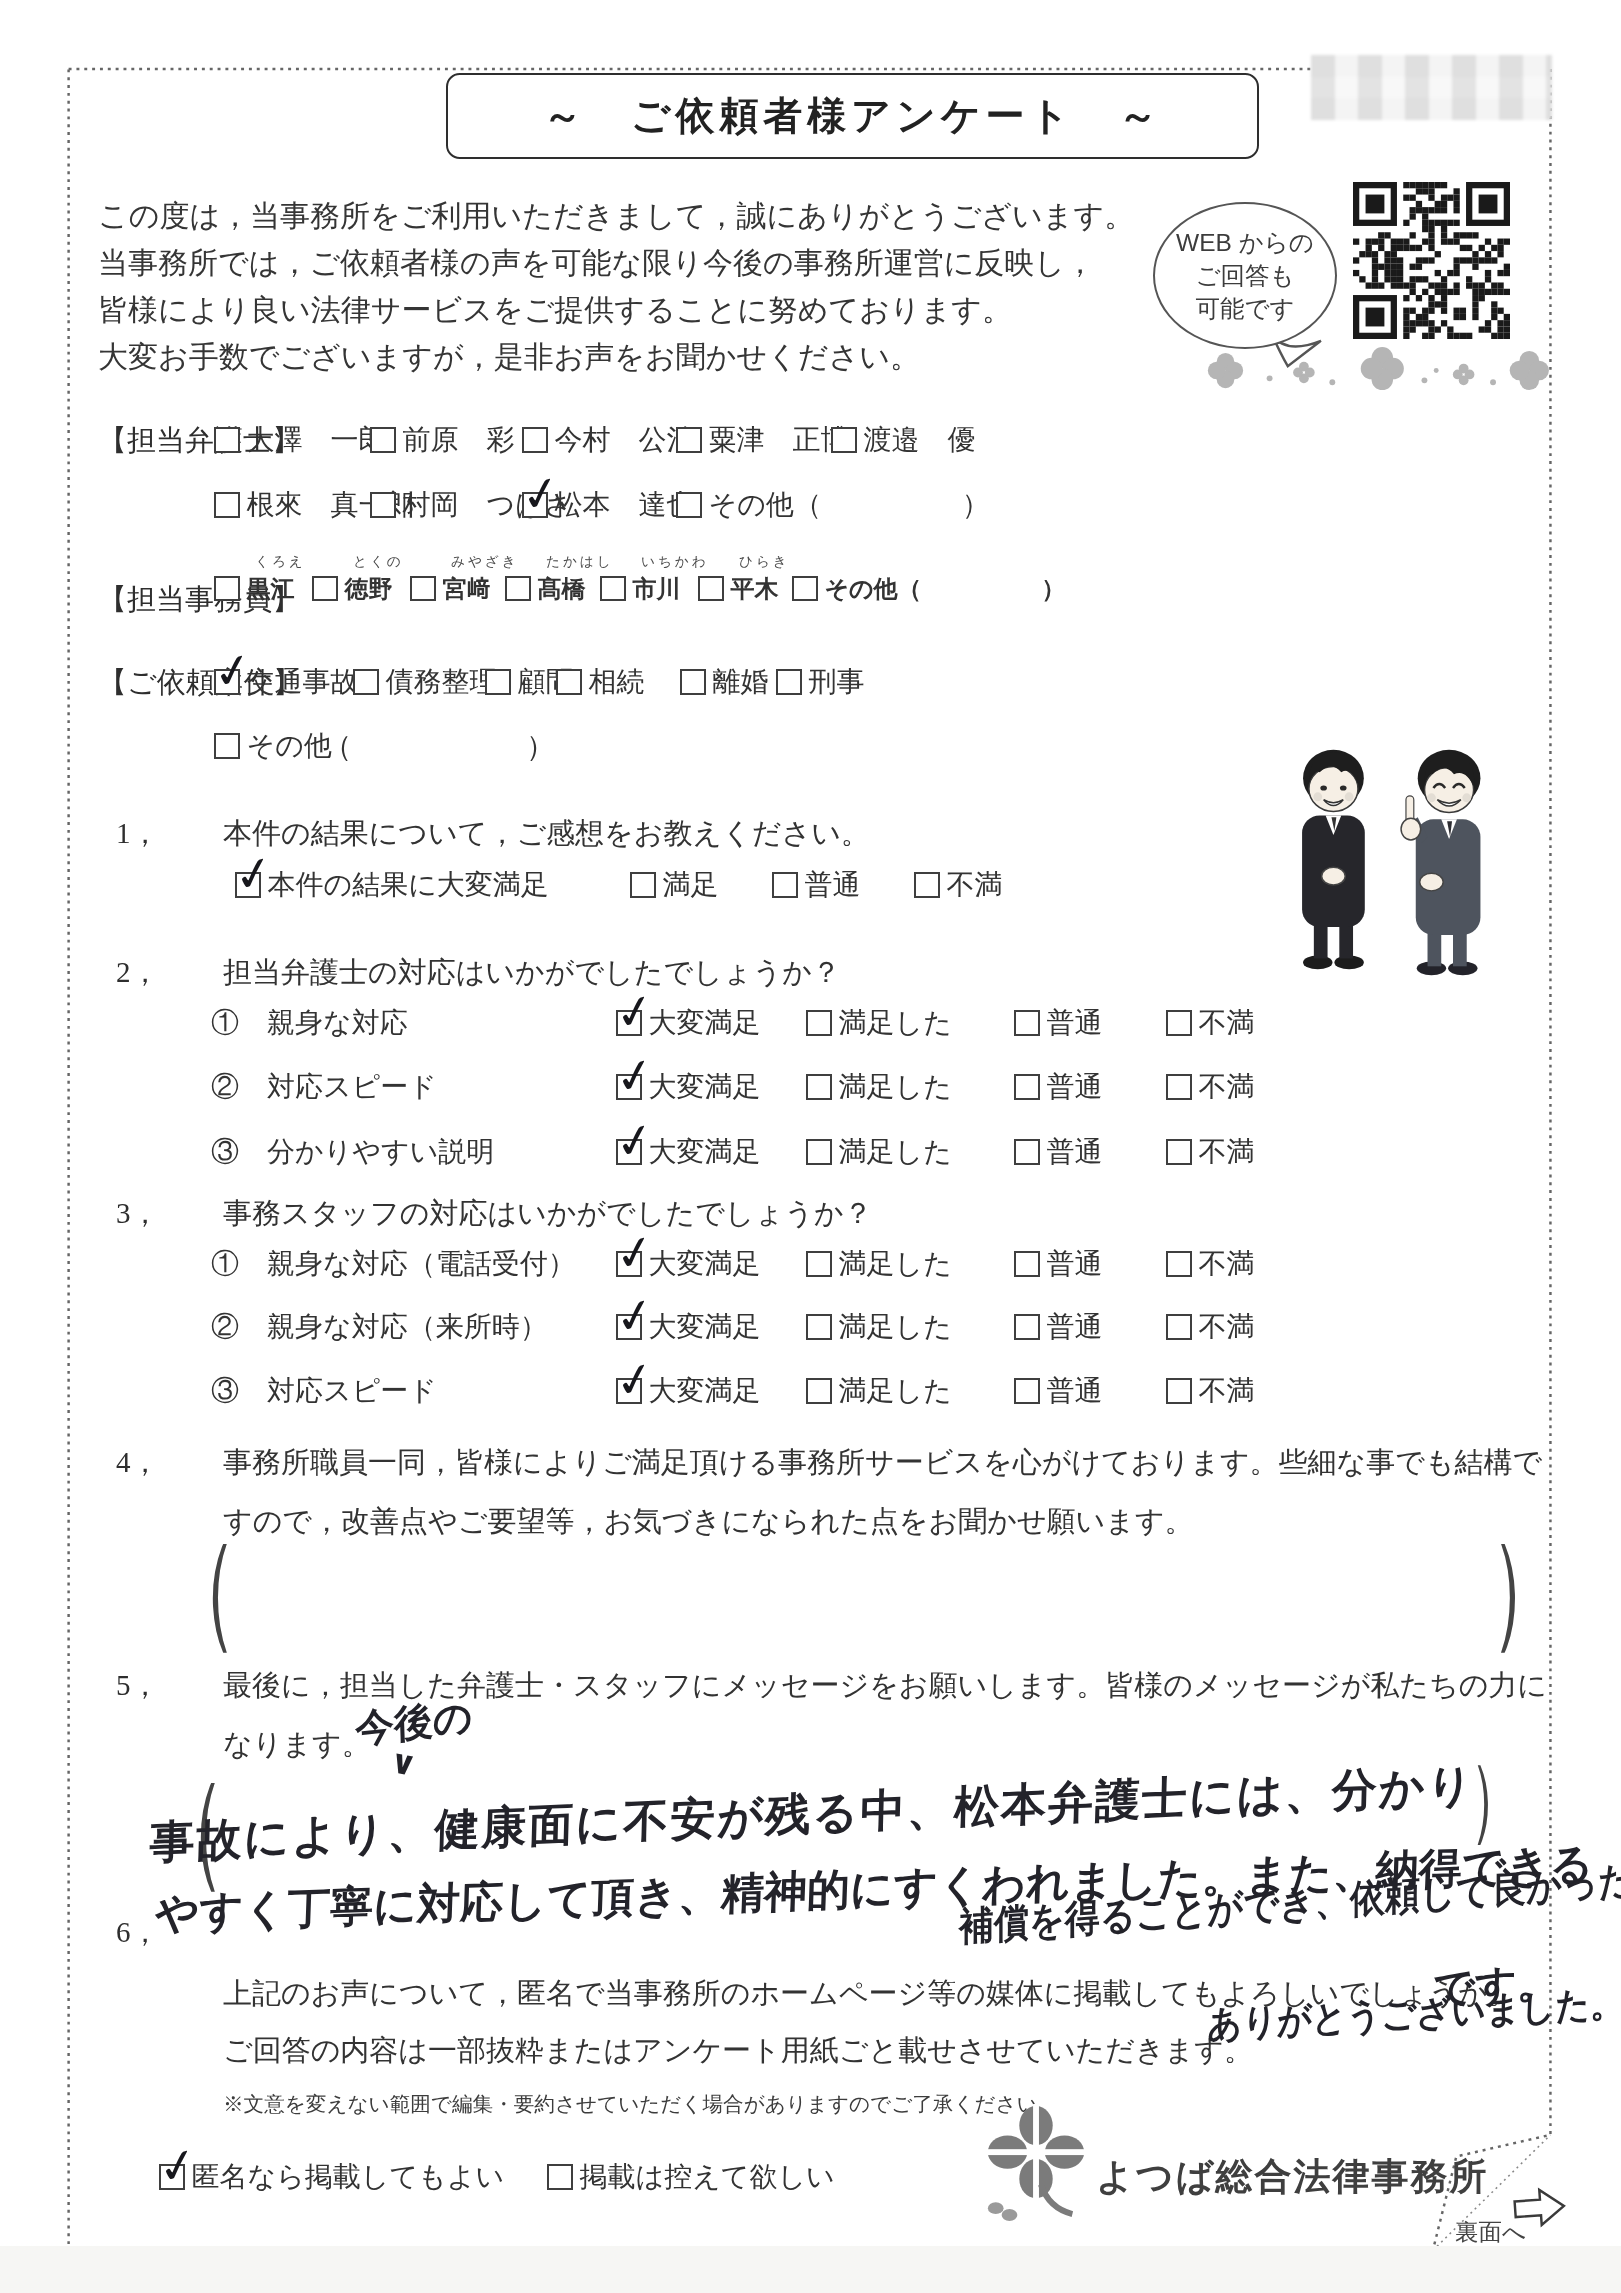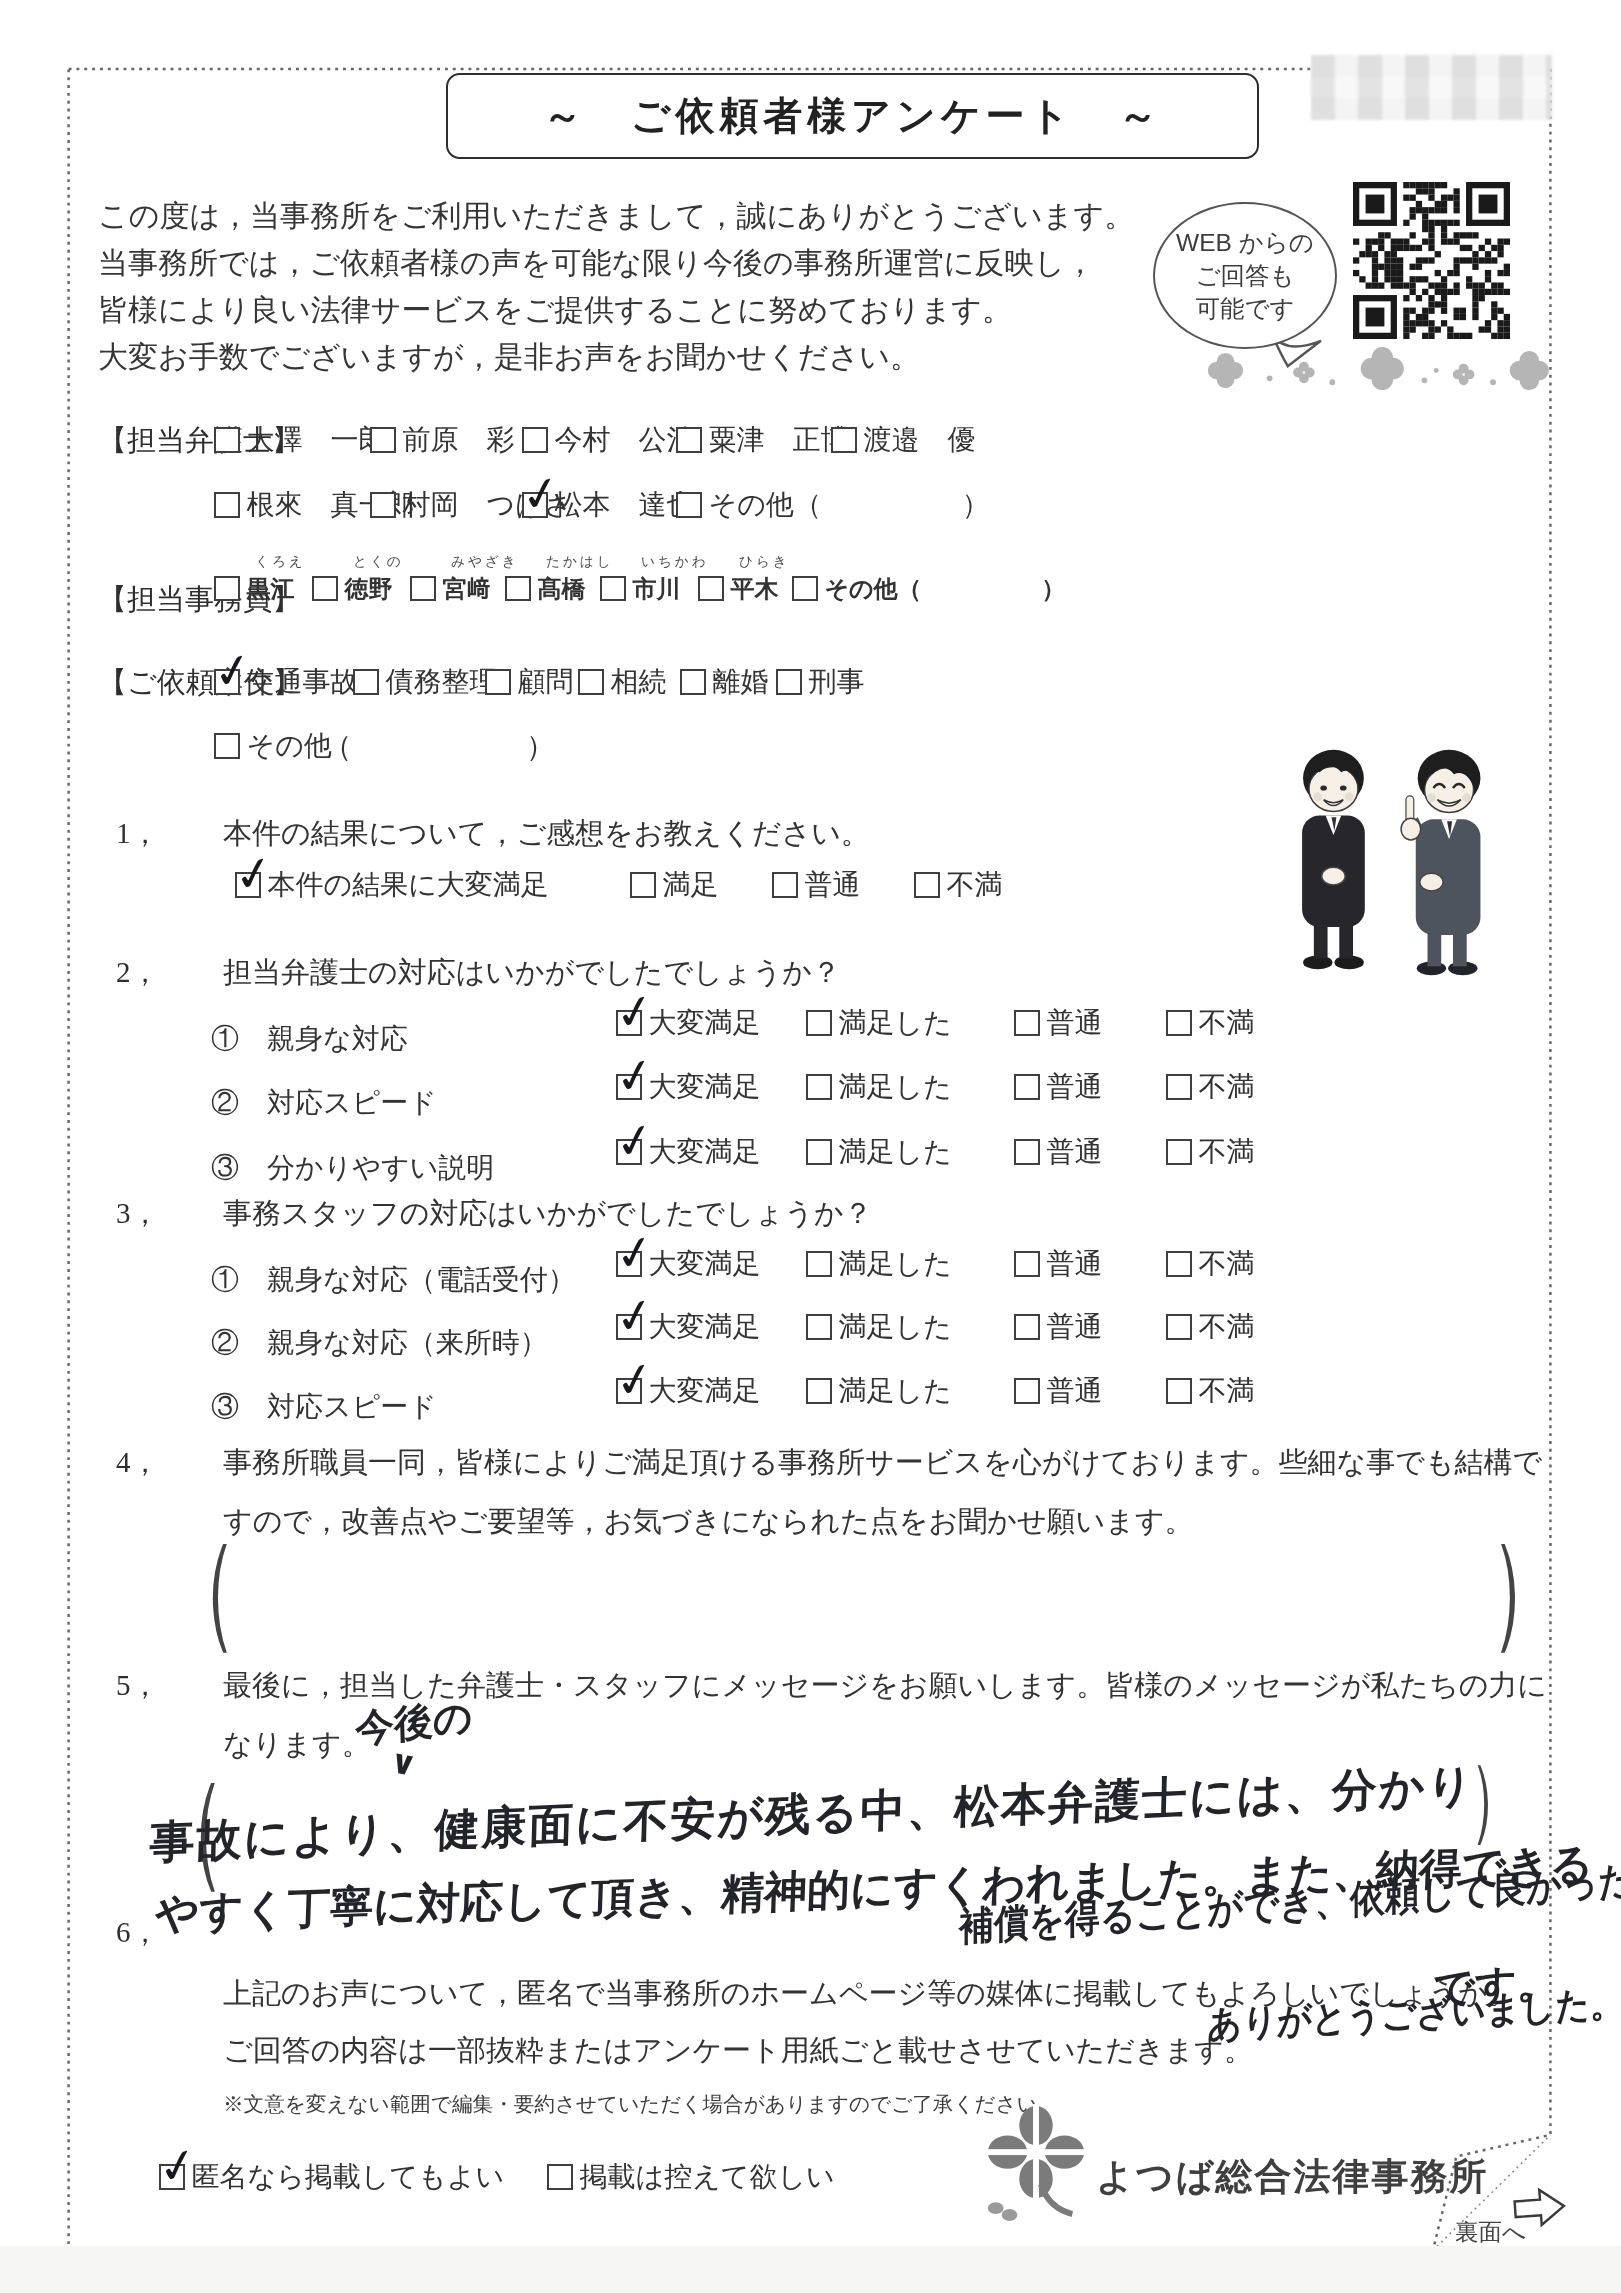--- a/index.html
+++ b/index.html
@@ -30,21 +30,21 @@
   .checked .cb::after{content:"✓";position:absolute;left:-2.9px;top:-24.5px;font-size:47px;line-height:1;
       font-weight:bold;color:#17171c;transform:rotate(-10deg);
       font-family:"DejaVu Sans","Liberation Sans",sans-serif;}
   .seclabel{position:absolute;font-size:29px;white-space:nowrap;color:#2e2e2e;}
   
   .staff{position:absolute;white-space:nowrap;z-index:2;}
   .staff .furi{display:block;font-size:13.7px;letter-spacing:2.9px;color:#4a4a4a;height:19.6px;margin-left:41px;}
   .staff .srow{display:flex;align-items:center;font-size:24px;font-weight:bold;}
   .qnum{position:absolute;font-size:29px;color:#2e2e2e;}
   .qtext{position:absolute;font-size:29px;white-space:nowrap;color:#333;}
-  .qitem{position:absolute;font-size:28px;white-space:nowrap;color:#333;margin-top:16px;}
+  .qitem{position:absolute;font-size:28px;white-space:nowrap;color:#333;}
   .note{position:absolute;font-size:20.6px;color:#3c3c3c;white-space:nowrap;}
   .bigparen{position:absolute;font-size:127px;font-weight:200;color:#444;transform:scaleX(.55);line-height:1;}
   
   .hw{position:absolute;font-family:"DejaVu Sans","Liberation Sans",sans-serif;font-weight:600;
       color:#23232a;white-space:nowrap;z-index:5;}
   .firm{position:absolute;left:1096px;top:2152px;font-size:37px;font-weight:600;letter-spacing:2px;
         color:#3f3f3f;font-family:"Liberation Sans","DejaVu Sans",sans-serif;white-space:nowrap;}
   .back{position:absolute;left:1455px;top:2209px;font-size:23.5px;color:#444;white-space:nowrap;margin-top:7px;}
 </style>
 </head>
@@ -475,21 +475,21 @@
       <span>交通事故</span>
     </div>
   <div class="opt" style="left:353px;top:663px">
       <i class="cb"></i>
       <span>債務整理</span>
     </div>
   <div class="opt" style="left:485px;top:663px">
       <i class="cb"></i>
       <span>顧問</span>
     </div>
-  <div class="opt" style="left:578px;top:663px">
+  <div class="opt" style="left:556px;top:663px">
       <i class="cb"></i>
       <span>相続</span>
     </div>
   <div class="opt" style="left:680px;top:663px">
       <i class="cb"></i>
       <span>離婚</span>
     </div>
   <div class="opt" style="left:776px;top:663px">
       <i class="cb"></i>
       <span>刑事</span>

